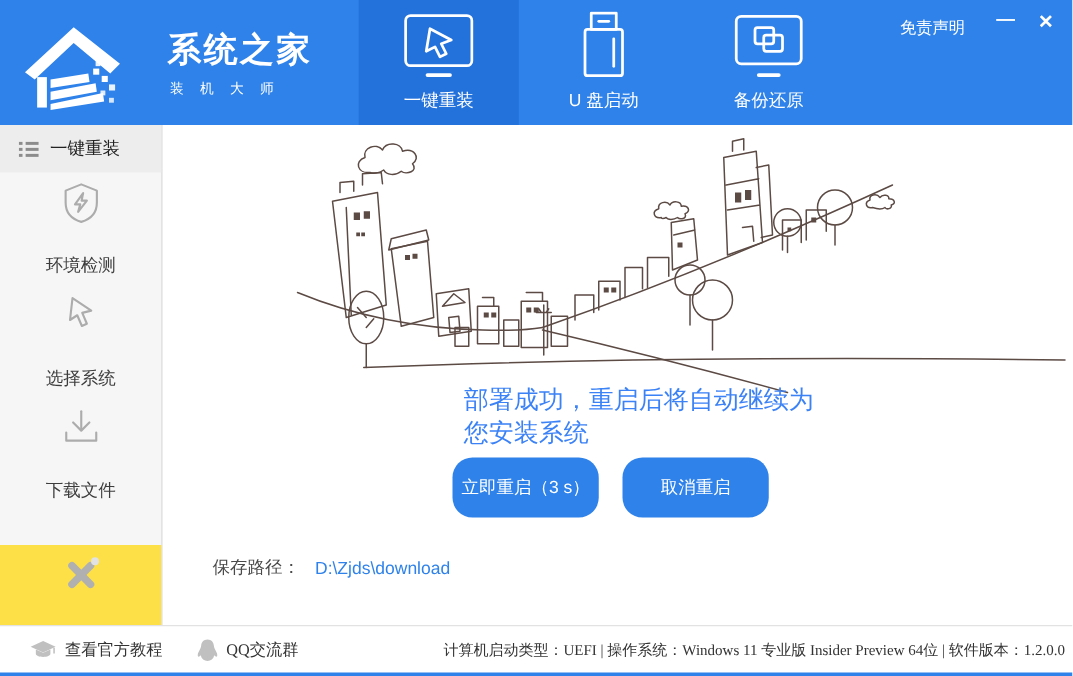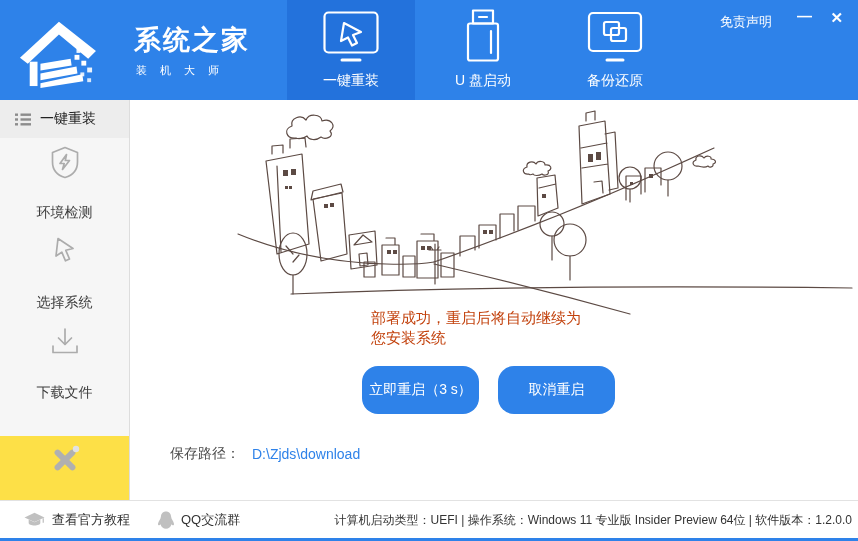--- a/index.html
+++ b/index.html
@@ -24,29 +24,29 @@
 
   
   .sidebar { position: absolute; left: 0; top: 100px; width: 130px; height: 400px; background: #f6f6f6; border-right: 1px solid #ddd; }
   .sidebar-header { height: 38px; background: #ededed; display: flex; align-items: center; gap: 9px; padding-left: 15px; font-size: 14px; color: #222; }
   .step { height: 90px; display: flex; flex-direction: column; align-items: center; justify-content: center; gap: 25px; font-size: 14px; color: #3c3c3c; cursor: pointer; }
   .step.active { background: #fde047; margin-top: 28px; }
 
   
   .main { position: absolute; left: 131px; top: 100px; width: 727px; height: 400px; background: #fff; overflow: hidden; }
   .illustration { position: absolute; left: 105px; top: 4px; }
-  .message { position: absolute; left: 240px; top: 208px; font-family: Liberation Sans, sans-serif; font-size: 15px; line-height: 1.35; color: #c2410c; }
+  .message { position: absolute; left: 240px; top: 208px; font-family: Liberation Mono, monospace; font-size: 20px; line-height: 1.35; color: #3b82f6; }
   .action-row { position: absolute; left: 231px; top: 266px; display: flex; gap: 19px; }
   .btn { width: 117px; height: 48px; border: none; border-radius: 16px; background: #2E82E9; color: #fff; font-size: 14px; font-family: inherit; cursor: pointer; }
   .save-row { position: absolute; left: 39px; top: 345px; display: flex; align-items: center; font-size: 14px; }
   .save-label { color: #4a4a4a; }
   .save-value { color: #2E82E9; margin-left: 12px; cursor: pointer; }
 
   
-  .footer { position: absolute; left: 0; bottom: 3px; width: 858px; height: 38px; background: #fff; border-top: 1px solid #e2e2e2; display: flex; align-items: center; padding: 0 6px 0 24px; }
+  .footer { position: absolute; left: 0; bottom: 3px; width: 858px; height: 38px; background: #fff; border-top: 1px solid #e2e2e2; display: flex; align-items: center; padding: 0 6px 0 24px; font-family: Liberation Serif, serif; }
   .footer-item { display: flex; align-items: center; gap: 7px; font-size: 13px; color: #333; cursor: pointer; }
   .footer-item + .footer-item { margin-left: 28px; }
   .status-clip { margin-left: auto; width: 552px; height: 16px; overflow: hidden; position: relative; }
   .status { position: absolute; right: 0; top: 0; white-space: nowrap; font-size: 12px; color: #333; }
   .bottom-strip { position: absolute; left: 0; bottom: 0; width: 858px; height: 3px; background: #2E82E9; }
 </style>
 </head>
 <body>
 
 <div class="window">

